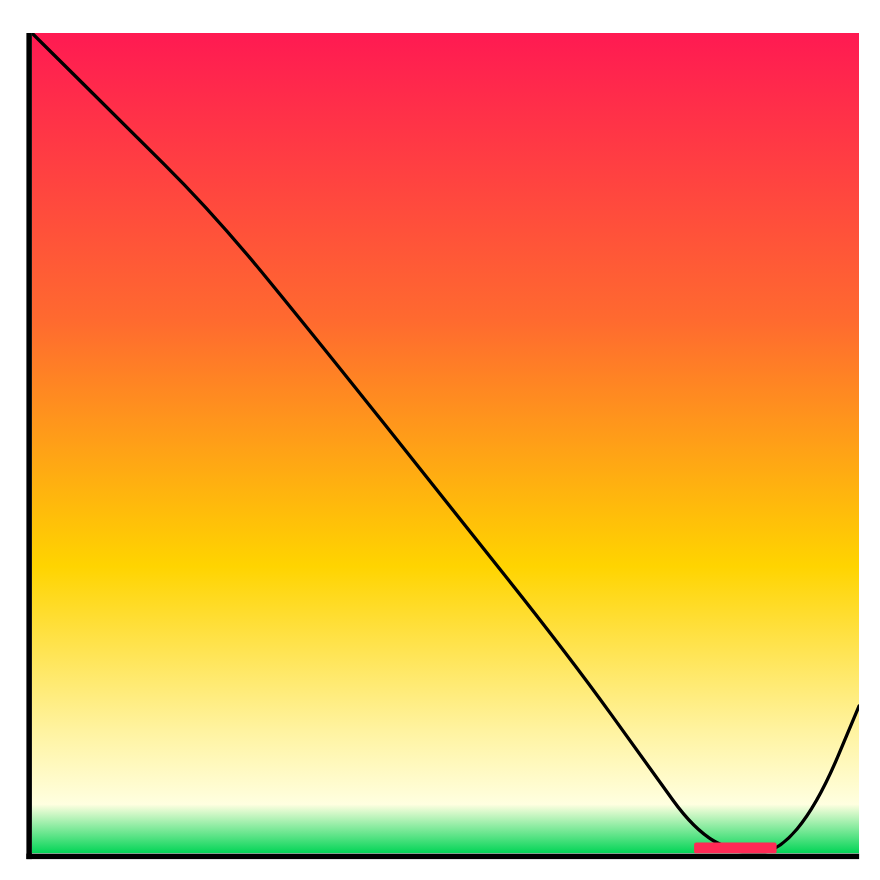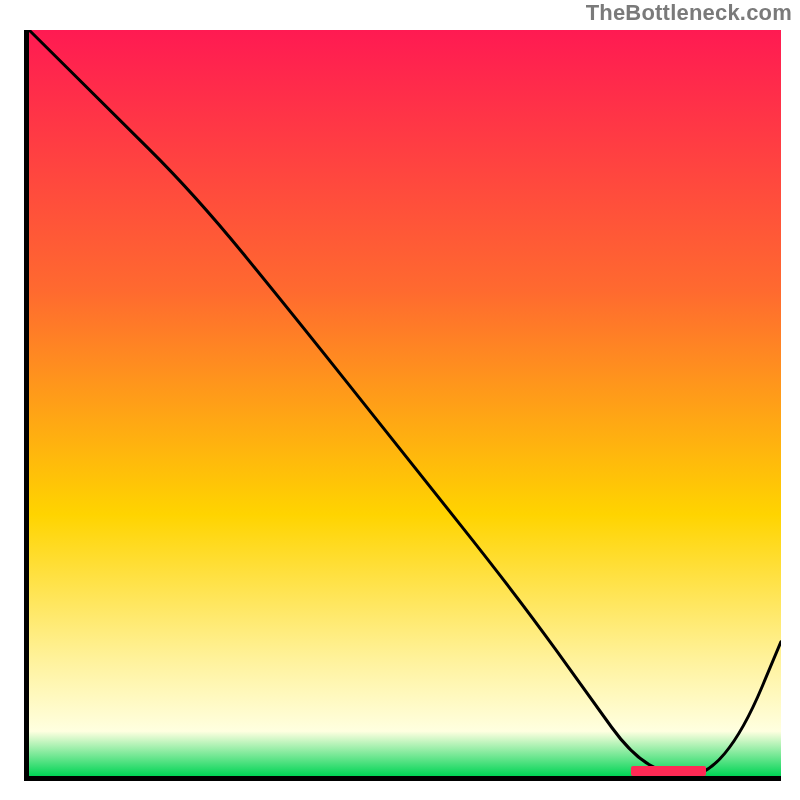--- a/index.html
+++ b/index.html
@@ -7,21 +7,20 @@
   .attribution{position:absolute;top:0;right:8px;font-size:22px;font-weight:700;color:#7a7a7a;letter-spacing:.2px}
   .plot-area{position:absolute;left:24px;top:30px;width:752px;height:746px;border-left:5px solid #000;border-bottom:5px solid #000;overflow:hidden}
   svg{position:absolute;left:0;top:0}
   .curve{fill:none;stroke:#000;stroke-width:3;stroke-linejoin:round;stroke-linecap:round}
   .flat-marker{position:absolute;height:10px;border-radius:2px;background:#ff2a55}
 </style>
 </head>
 <body>
 <div class="wrap">
 
-<div class="attribution">TheBottleneck.com</div>
 
 <div class="plot-area">
   <svg id="grad-svg" width="752" height="746" viewBox="0 0 752 746" preserveAspectRatio="none">
     <defs>
       <linearGradient id="bg-grad" x1="0" y1="0" x2="0" y2="1">
             <stop offset="0%" stop-color="#ff1a52"></stop>
             <stop offset="35%" stop-color="#ff6a2f"></stop>
             <stop offset="65%" stop-color="#ffd400"></stop>
             <stop offset="85%" stop-color="#fff3a0"></stop>
             <stop offset="94%" stop-color="#ffffe0"></stop>

